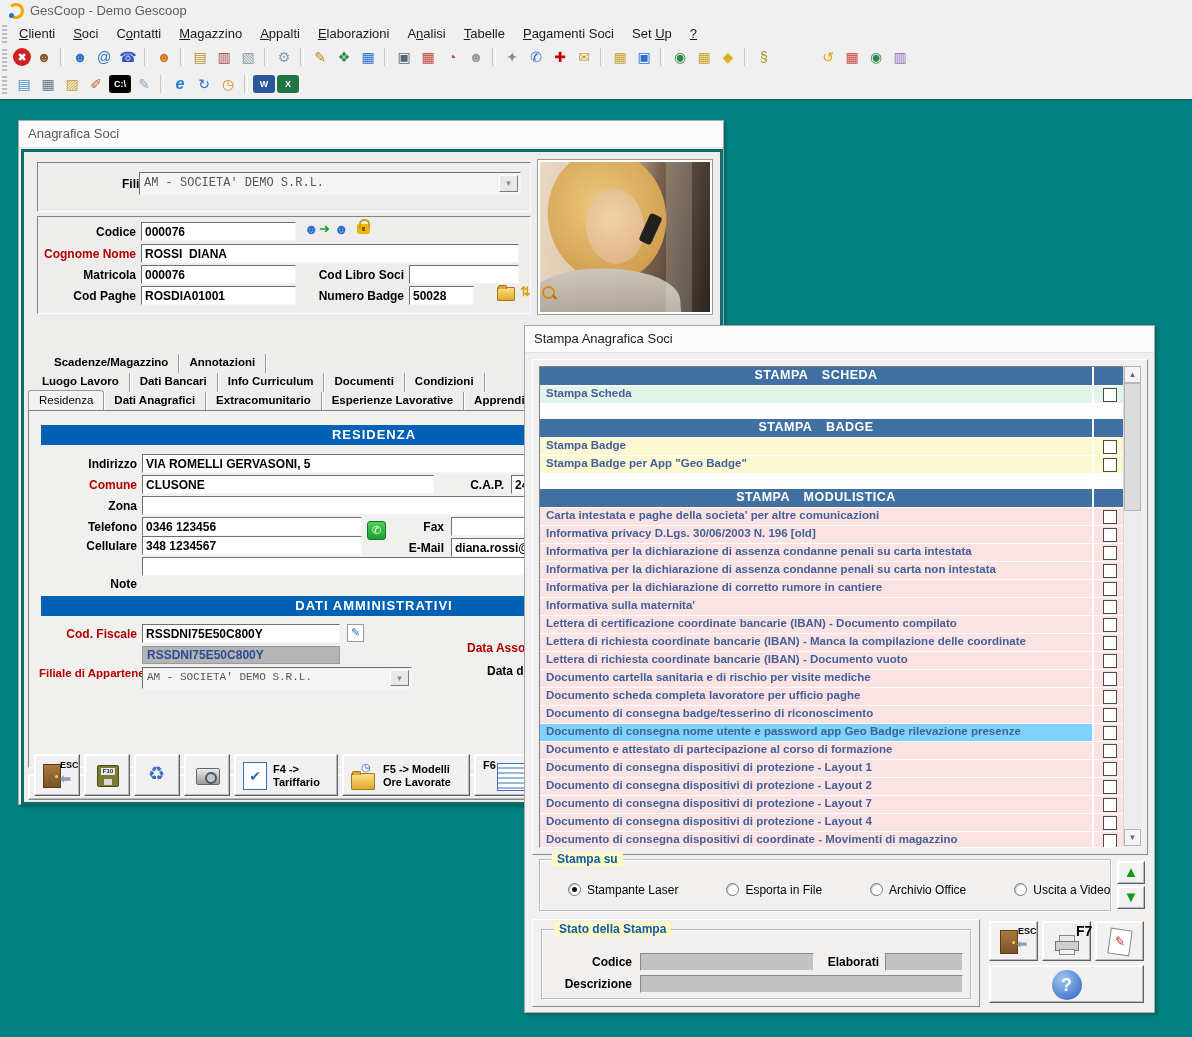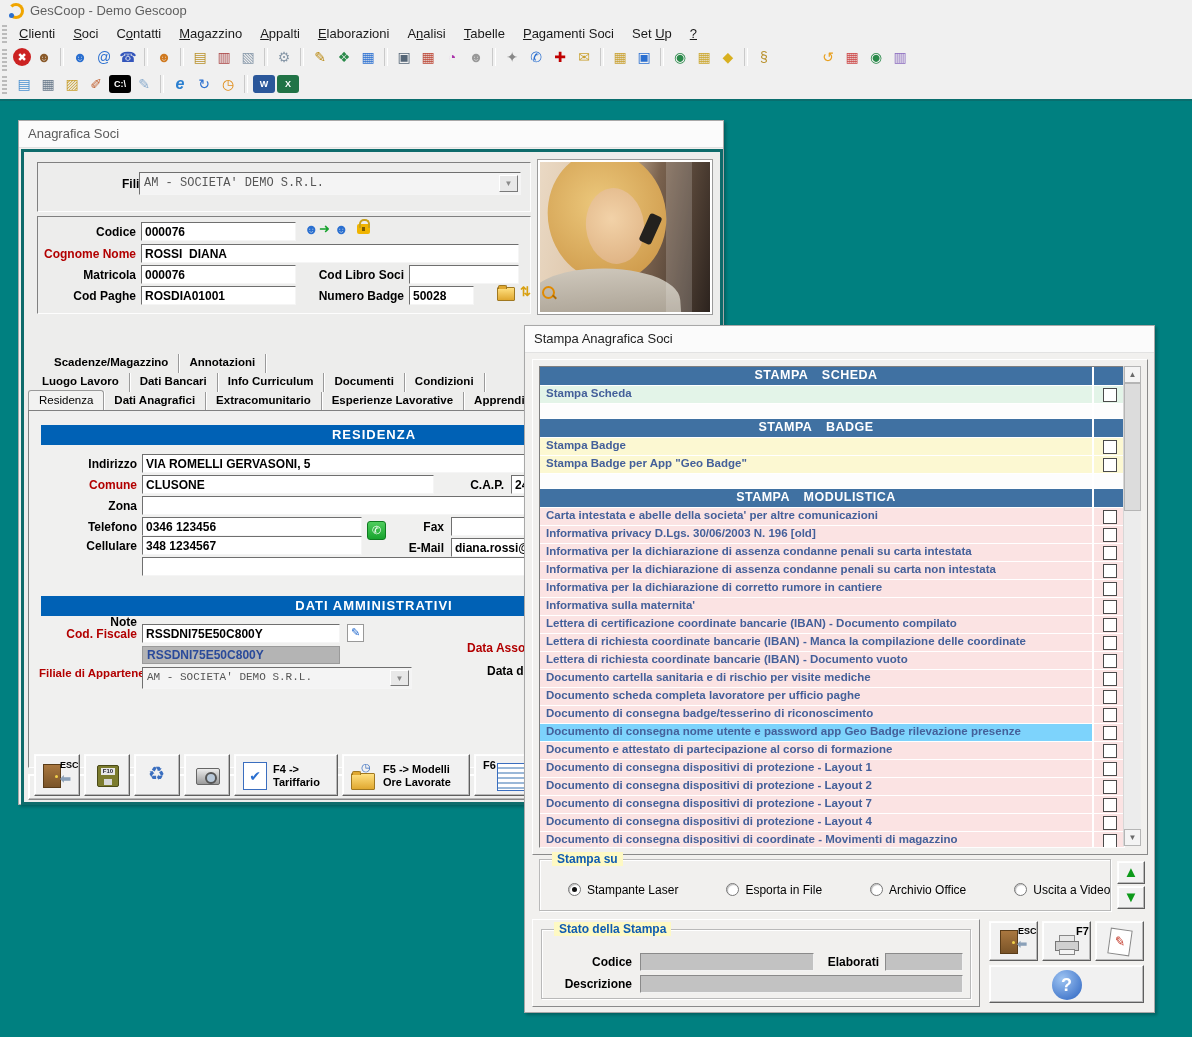--- a/index.html
+++ b/index.html
@@ -193,21 +193,21 @@
 
       <div class="abs lbl" style="left:10px;top:109px;width:98px;">Telefono</div>
       <input class="abs fld" readonly="" style="left: 113px; top: 106px; width: 220px;" value="0346 123456">
       <div class="abs mini phonebtn" style="left:338px;top:110px;">✆</div>
       <div class="abs lbl" style="left:365px;top:109px;width:50px;">Fax</div>
       <input class="abs fld" readonly="" style="left: 422px; top: 106px; width: 256px;">
       <div class="abs lbl" style="left:10px;top:128px;width:98px;">Cellulare</div>
       <input class="abs fld" readonly="" style="left: 113px; top: 125px; width: 220px;" value="348 1234567">
       <div class="abs lbl" style="left:355px;top:130px;width:60px;">E-Mail</div>
       <input class="abs fld" readonly="" style="left: 422px; top: 127px; width: 256px;" value="diana.rossi@t">
-      <div class="abs lbl" style="left:10px;top:166px;width:98px;margin-top:38px;">Note</div>
+      <div class="abs lbl" style="left:10px;top:166px;width:98px;">Note</div>
       <input class="abs fld" readonly="" style="left: 113px; top: 146px; width: 565px;">
 
       <div class="abs bluebar" style="left:12px;top:185px;width:666px;height:20px;">DATI AMMINISTRATIVI</div>
 
       <div class="abs lbl red" style="left:10px;top:216px;width:98px;">Cod. Fiscale</div>
       <input class="abs fld" readonly="" style="left: 113px; top: 213px; width: 198px;" value="RSSDNI75E50C800Y">
       <div class="abs mini editic" style="left:318px;top:213px;">✎</div>
       <div class="abs" style="left:113px;top:235px;width:198px;height:18px;background:#b4b4b4;border:1px solid #9a9a9a;
                   font-weight:bold;font-size:12px;color:#2a4a9a;padding:1px 0 0 4px;box-sizing:border-box;">RSSDNI75E50C800Y</div>
 
@@ -296,21 +296,21 @@
         </div>
         <div class="lrow" style="height: 15px;">
           <div class="txt" style="background: rgb(253, 253, 253);"></div>
           <div class="cbcell" style="background: rgb(253, 253, 253);"></div>
         </div>
         <div class="lrow lhdr" style="height: 19px;">
           <div class="txt" style="background: rgb(64, 113, 162);">STAMPA MODULISTICA</div>
           <div class="cbcell" style="background: rgb(64, 113, 162);"></div>
         </div>
         <div class="lrow" style="height: 18px;">
-          <div class="txt" style="background: rgb(251, 227, 227);">Carta intestata e abelle della societa' per altre comunicazioni</div>
+          <div class="txt" style="background: rgb(251, 227, 227);">Carta intestata e paghe della societa' per altre comunicazioni</div>
           <div class="cbcell" style="background: rgb(251, 227, 227);">
             <span class="cb"></span>
           </div>
         </div>
         <div class="lrow" style="height: 18px;">
           <div class="txt" style="background: rgb(251, 227, 227);">Informativa privacy D.Lgs. 30/06/2003 N. 196 [old]</div>
           <div class="cbcell" style="background: rgb(251, 227, 227);">
             <span class="cb"></span>
           </div>
         </div>
@@ -453,21 +453,21 @@
       <div class="door abs" style="left:10px;top:8px;"></div>
       <div class="abs btn-label" style="left:28px;top:3px;font-size:9px;">ESC</div>
       <div class="abs" style="left:27px;top:15px;color:#8aa0b8;font-size:12px;font-weight:bold;">⬅</div>
     </div>
     <div class="abs btn3d" style="left:55px;top:2px;width:49px;height:40px;">
       <div class="printer abs" style="left:12px;top:11px;">
           <div class="p1"></div>
           <div class="p2"></div>
           <div class="p3"></div>
         </div>
-      <div class="abs btn-label" style="left:33px;top:3px;font-size:11px;">F7</div>
+      <div class="abs btn-label" style="left:33px;top:3px;font-size:14px;">F7</div>
     </div>
     <div class="abs btn3d" style="left:108px;top:2px;width:49px;height:40px;">
       <div class="abs" style="left:13px;top:7px;width:20px;height:24px;background:#fff;border:1px solid #888;transform:rotate(8deg);color:#c03020;font-size:13px;text-align:center;line-height:24px;">✎</div>
     </div>
     <div class="abs btn3d helpbtn" style="left:2px;top:46px;width:155px;height:38px;">
       <div class="helpq">?</div>
     </div>
   </div>
 </div>
 

